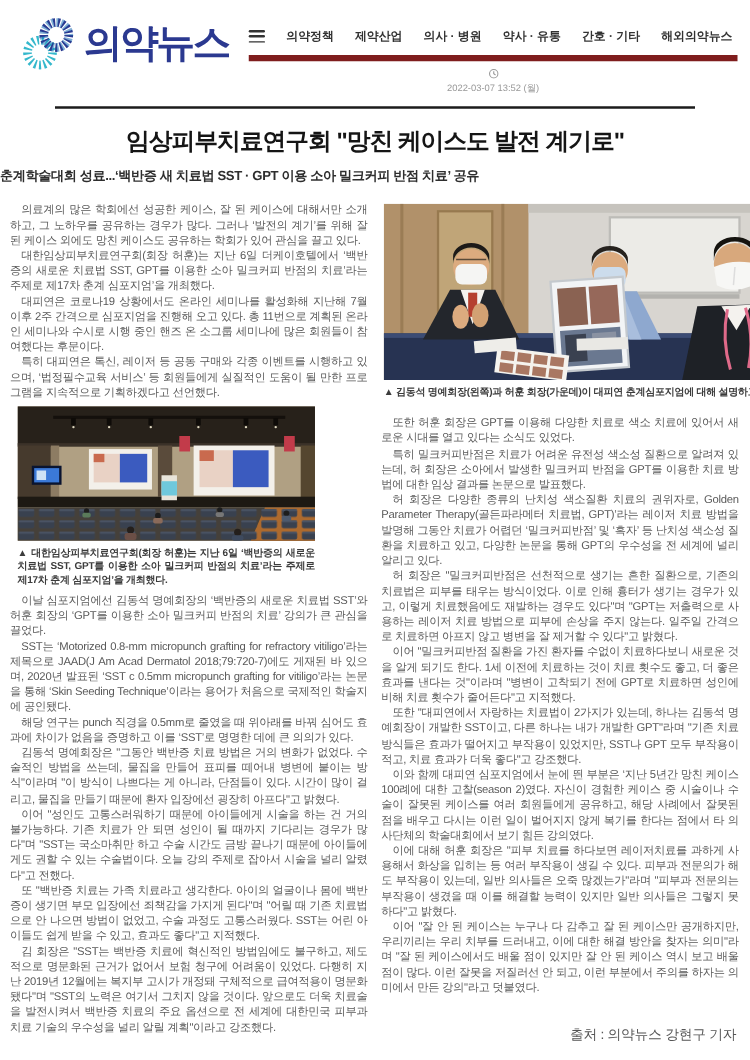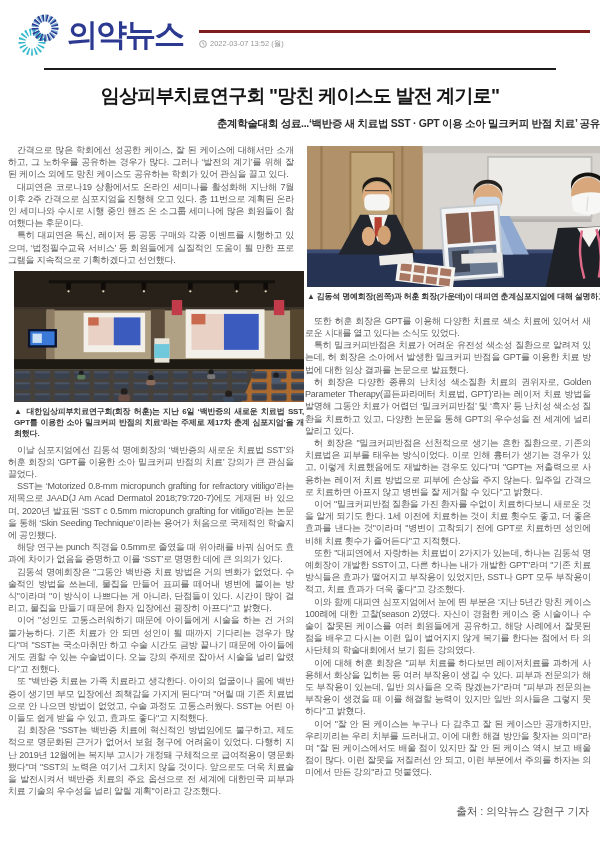--- a/index.html
+++ b/index.html
@@ -11,35 +11,35 @@
   .header { display:flex; align-items:flex-start; padding:13px 10px 0 16px; }
   .logo { display:flex; align-items:center; gap:5px; cursor:pointer; }
   .logo svg { width:46px; height:46px; }
   .logo-text { font-size:31px; font-weight:bold; color:#2b3990; letter-spacing:-2px; line-height:1; padding-bottom:4px; }
   .header-right { flex:1; margin-left:16px; padding-top:9px; }
   .nav-row { display:flex; align-items:center; }
   .hamburger { width:13px; display:flex; flex-direction:column; gap:2.5px; cursor:pointer; padding:2px 0; }
   .hamburger span { display:block; height:1.8px; background:#333; border-radius:1px; }
   .nav-items { flex:1; display:flex; justify-content:space-between; margin-left:17px; padding-right:4px; }
   .nav-item { font-size:9.5px; font-weight:bold; color:#333; cursor:pointer; white-space:nowrap; }
-  .date-row { border-top:3px solid #7f1d1d; margin-top:8px; padding-top:6px; display:flex; align-items:center; gap:3px; font-size:7.5px; color:#989898; }
+  .date-row { border-top:5px solid #7f1d1d; margin-top:8px; padding-top:6px; display:flex; align-items:center; gap:3px; font-size:7.5px; color:#989898;flex-direction:column; }
   .date-row svg { width:8px; height:8px; }
 
   
   .title-rule { border-top:2.5px solid #1c1c1c; margin:9px 44px 0 44px; }
   .article-title { text-align:center; font-size:19px; font-weight:800; color:#151515; letter-spacing:-0.8px; margin-top:13px; }
-  .article-subtitle { text-align:right; font-size:10.5px; font-weight:bold; color:#2e2e2e; letter-spacing:-0.3px; margin-top:8px; }
+  .article-subtitle { text-align:left; font-size:10.5px; font-weight:bold; color:#2e2e2e; letter-spacing:-0.3px; margin-top:8px; }
 
   
   .columns { display:flex; gap:11px; padding:0 8px; margin-top:13px; }
   .col { width:286px; font-size:9px; line-height:12.2px; color:#595959; text-align:justify; letter-spacing:-0.2px; }
   .col p { text-indent:9px; }
 
   figure { margin:0; }
-  .fig-left { margin:5px 0 4px 6px; width:290px; }
+  .fig-left { margin:5px 0 4px 6px; width:238px; }
   .fig-right { margin:2px 0 12px 2px; width:328px; }
   .photo-frame { display:block; width:100%; }
   figcaption { font-size:8px; font-weight:bold; color:#3c3c3c; line-height:10.8px; text-align:justify; margin-top:5px; letter-spacing:-0.2px; }
   .fig-right figcaption { text-align:left; }
 
   .source-line { text-align:right; font-size:11px; color:#555; margin-top:26px; padding-right:2px; }
 </style>
 </head>
 <body>
 
@@ -48,39 +48,55 @@
   <div class="header">
     <div class="logo">
       <svg viewBox="0 0 46 46">
         <circle cx="16" cy="29" r="10" fill="none" stroke="#35b8cc" stroke-width="7" stroke-dasharray="1.6 2.1"></circle>
         <circle cx="29" cy="15" r="10" fill="none" stroke="#2b3990" stroke-width="7" stroke-dasharray="1.6 2.1"></circle>
         <circle cx="29" cy="15" r="10" fill="none" stroke="#1f6fb5" stroke-width="7" stroke-dasharray="1.6 2.1" stroke-dashoffset="16" opacity="0.55"></circle>
       </svg>
       <div class="logo-text">의약뉴스</div>
     </div>
     <div class="header-right">
+      <div class="nav-row">
+        <div class="hamburger">
+            <span></span>
+            <span></span>
+            <span></span>
+          </div>
+        <div class="nav-items">
+          <span class="nav-item">의약정책</span>
+          <span class="nav-item">제약산업</span>
+          <span class="nav-item">의사 · 병원</span>
+          <span class="nav-item">약사 · 유통</span>
+          <span class="nav-item">간호 · 기타</span>
+          <span class="nav-item">해외의약뉴스</span>
+        </div>
+      </div>
       <div class="date-row">
         <svg viewBox="0 0 10 10">
           <circle cx="5" cy="5" r="4.2" fill="none" stroke="#989898" stroke-width="1.1"></circle>
           <path d="M5 2.6 V5 L6.8 6.2" fill="none" stroke="#989898" stroke-width="1.1"></path>
         </svg>
         <span>2022-03-07 13:52 (월)</span>
       </div>
     </div>
   </div>
 
   <div class="title-rule"></div>
 
   <h1 class="article-title">임상피부치료연구회 "망친 케이스도 발전 계기로"</h1>
   <h2 class="article-subtitle">춘계학술대회 성료...‘백반증 새 치료법 SST · GPT 이용 소아 밀크커피 반점 치료’ 공유</h2>
 
   <div class="columns">
 
     <div class="col">
-      <p>간격으로 많은 학회에선 성공한 케이스, 잘 된 케이스에 대해서만 소개하고, 그 노하우를 공유하는 경우가 많다. 그러나 ‘발전의 계기’를 위해 잘 된 케이스 외에도 망친 케이스도 공유하는 학회가 있어 관심을 끌고 있다.</p>
+      <p>의료계의 많은 학회에선 성공한 케이스, 잘 된 케이스에 대해서만 소개하고, 그 노하우를 공유하는 경우가 많다. 그러나 ‘발전의 계기’를 위해 잘 된 케이스 외에도 망친 케이스도 공유하는 학회가 있어 관심을 끌고 있다.</p>
+      <p>대한임상피부치료연구회(회장 허훈)는 지난 6일 더케이호텔에서 ‘백반증의 새로운 치료법 SST, GPT를 이용한 소아 밀크커피 반점의 치료’라는 주제로 제17차 춘계 심포지엄’을 개최했다.</p>
       <p>대피연은 코로나19 상황에서도 온라인 세미나를 활성화해 지난해 7월 이후 2주 간격으로 심포지엄을 진행해 오고 있다. 총 11번으로 계획된 온라인 세미나와 수시로 시행 중인 핸즈 온 소그룹 세미나에 많은 회원들이 참여했다는 후문이다.</p>
       <p>특히 대피연은 톡신, 레이저 등 공동 구매와 각종 이벤트를 시행하고 있으며, ‘법정필수교육 서비스’ 등 회원들에게 실질적인 도움이 될 만한 프로그램을 지속적으로 기획하겠다고 선언했다.</p>
 
       <figure class="fig-left">
         <svg class="photo-frame" viewBox="0 0 250 113">
           <defs>
             <pattern id="chairs" width="17" height="9.5" patternUnits="userSpaceOnUse">
               <rect x="1" y="1" width="13" height="6.5" rx="1.5" fill="#39414f"></rect>
               <rect x="1" y="1" width="13" height="1.6" rx="0.8" fill="#4a5465"></rect>
             </pattern>

